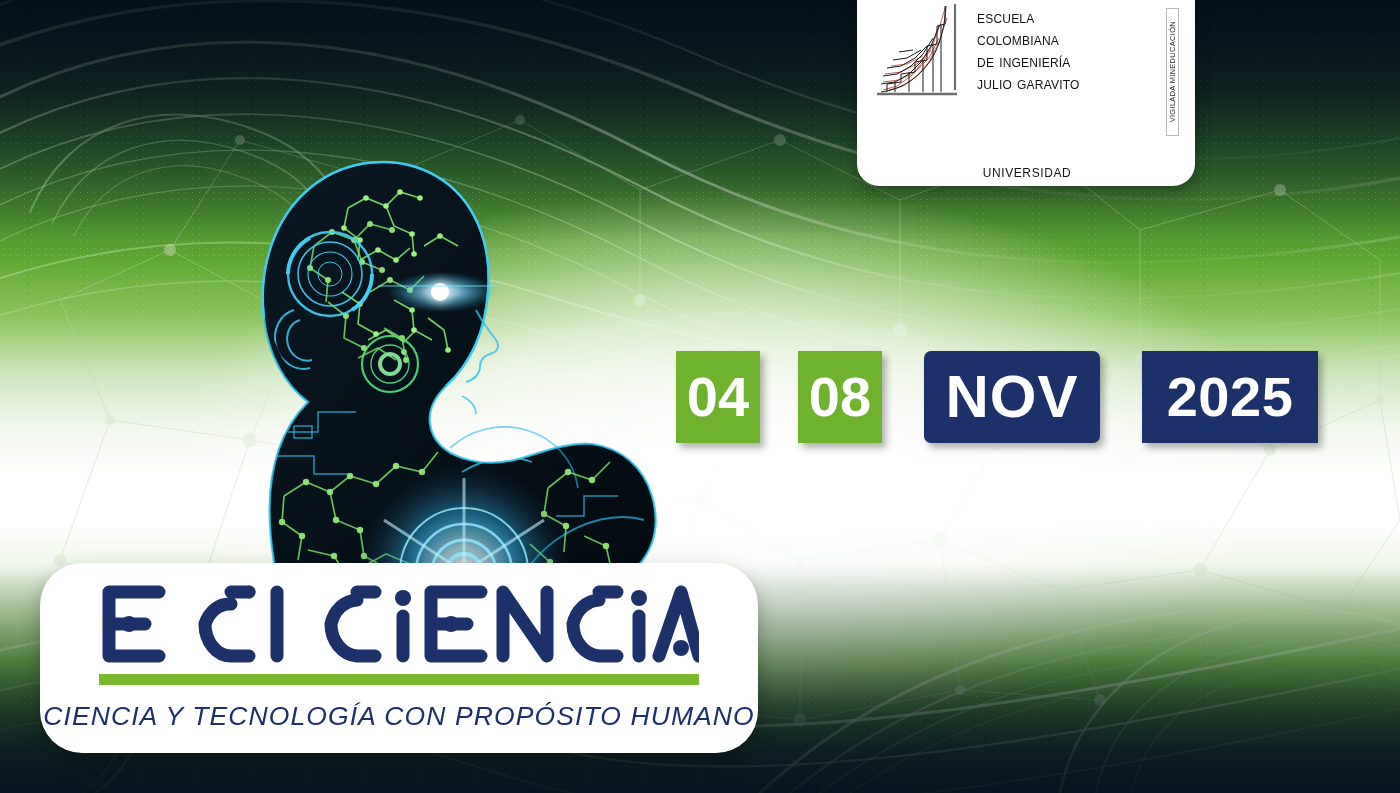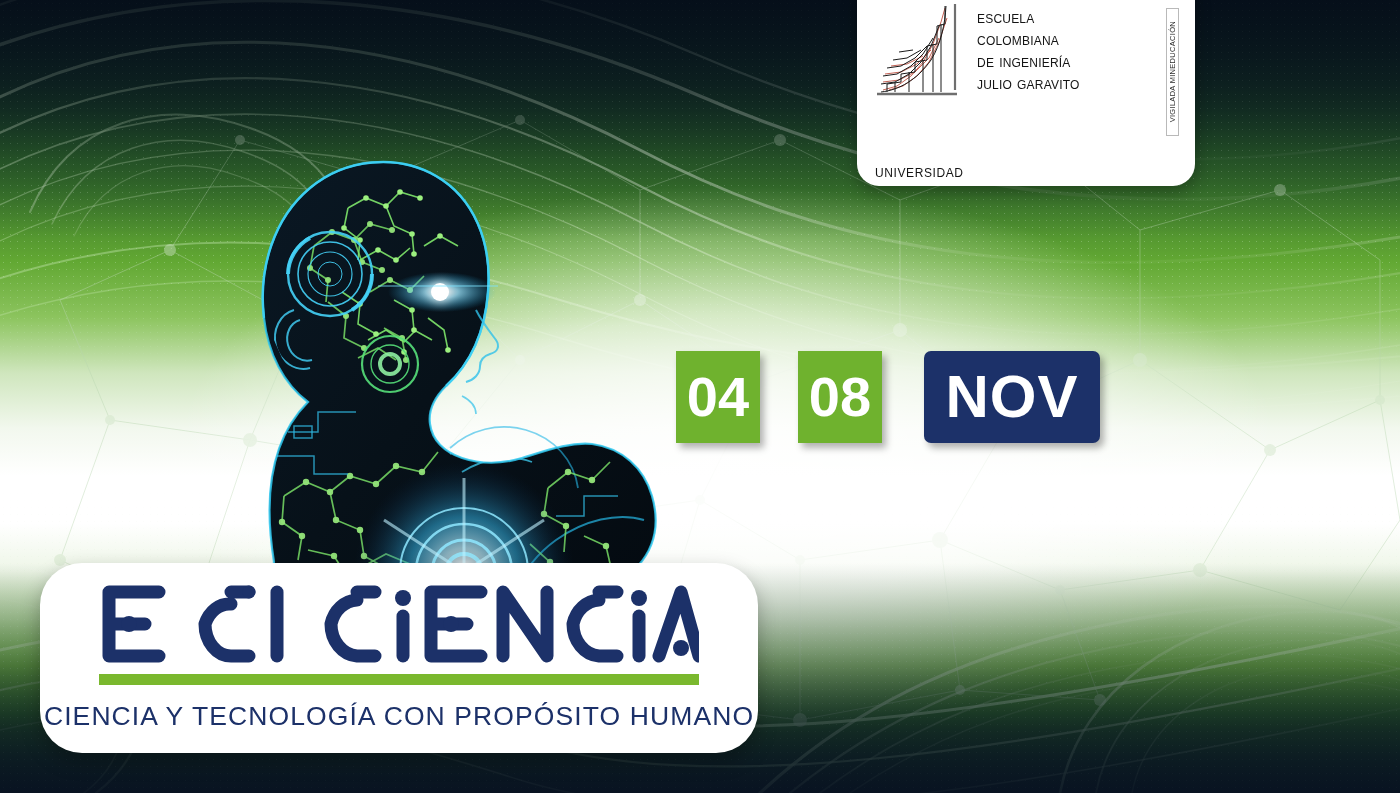--- a/index.html
+++ b/index.html
@@ -115,20 +115,21 @@
     font-size:7.5px;
     letter-spacing:.3px;
     color:#2b2b2b;
     white-space:nowrap;
   }
   .uni-rule{
     height:2px; background:#6f6f6f;
     margin:8px 10px 0 10px;
   }
   .uni-sub{
+    text-align:center;
     color:#141414;
     font-size:17px;
     letter-spacing:.6px;
     margin-top:18px;
     font-variant:small-caps;
     text-transform:lowercase;
   }
 
   
   .dates{
@@ -165,20 +166,21 @@
   .eci-card{
     position:absolute;
     left:40px; top:563px;
     width:718px; height:190px;
     background:#ffffff;
     border-radius:42px;
     box-shadow:0 8px 20px rgba(0,0,0,.28);
     display:flex; flex-direction:column;
     align-items:center; justify-content:center;
     padding:18px 34px 20px 34px;
+    font-style:italic;
   }
   .eci-word{ width:600px; height:84px; }
   .eci-word svg{ width:100%; height:100%; display:block; }
   .eci-bar{
     width:600px; height:11px;
     background:#7ab82e;
     margin-top:8px;
   }
   .eci-tag{
     margin-top:16px;
@@ -577,20 +579,21 @@
     <div class="uni-sub">Universidad</div>
   </div>
 
   <div class="dates">
     <div class="badge badge-green b-04">04</div>
     <div class="gap-sm"></div>
     <div class="badge badge-green b-08">08</div>
     <div class="gap-md"></div>
     <div class="badge badge-navy b-nov">NOV</div>
     <div class="gap-md"></div>
+    <div class="badge badge-navy b-2025">2025</div>
   </div>
 
   <div class="eci-card">
     <div class="eci-word">
       <svg viewBox="0 0 600 84" aria-hidden="true">
         <g fill="none" stroke="#1c3169" stroke-width="13" stroke-linecap="round" stroke-linejoin="round">
 
           <path d="M10,10 L60,10 M10,10 L10,74 M10,74 L60,74 M10,42 L46,42"></path>
 
           <path d="M132,22 A26,32 0 0 0 106,42 A26,32 0 0 0 132,74 L150,74 M132,10 L150,10"></path>

